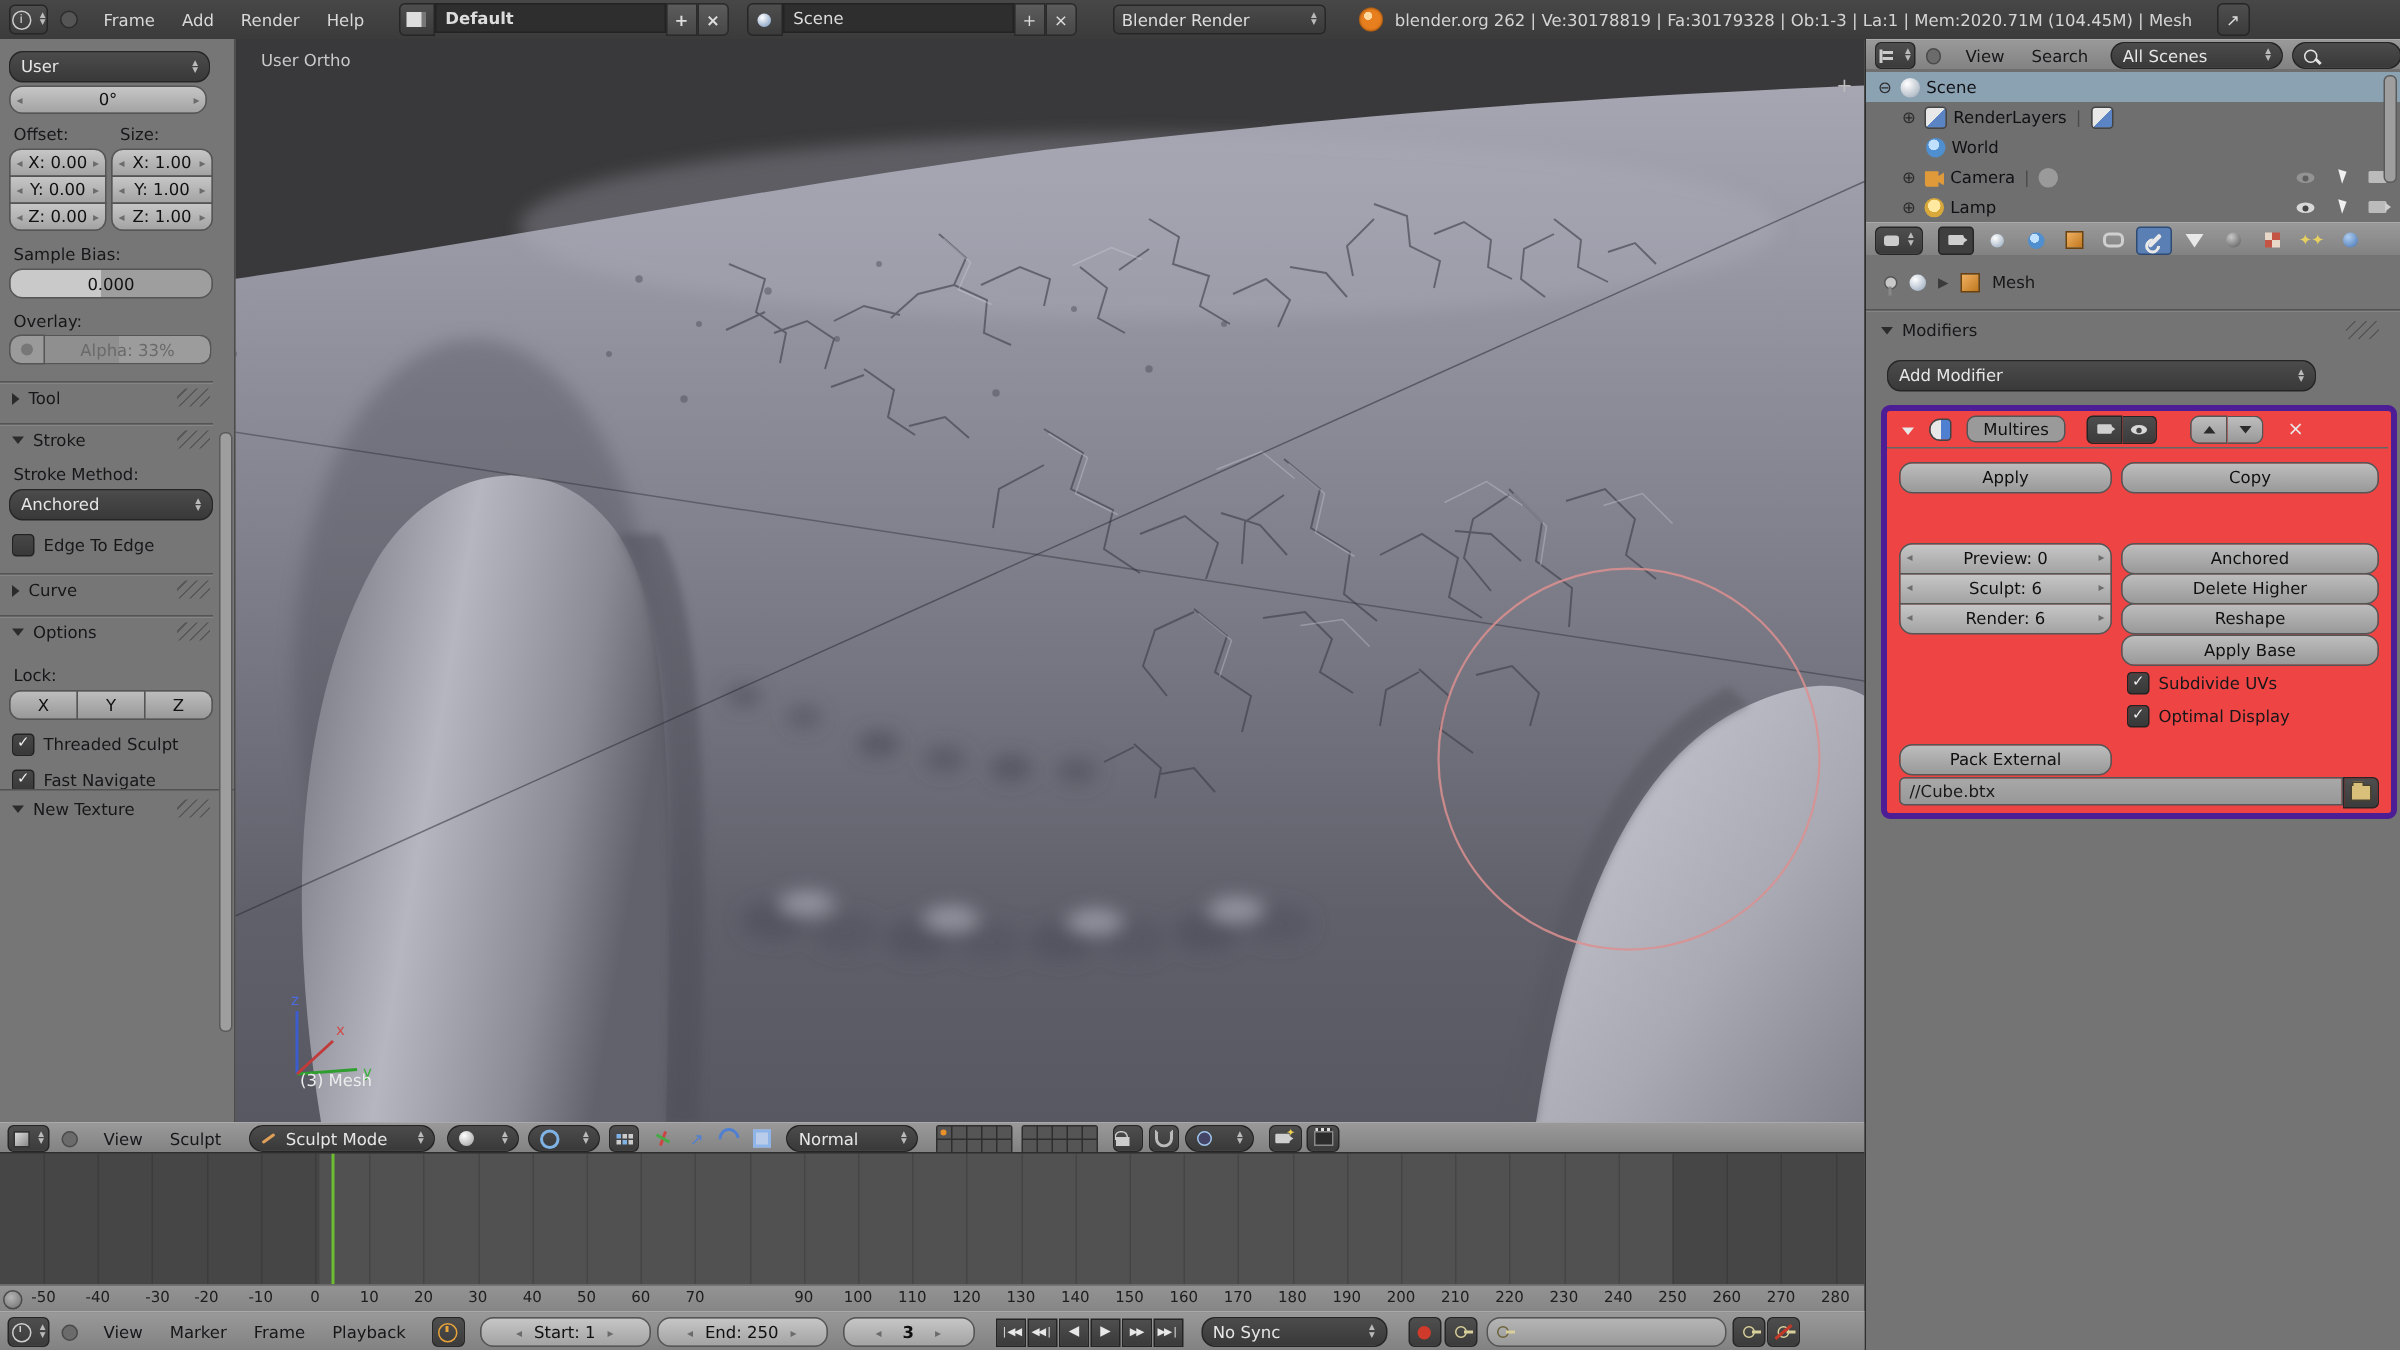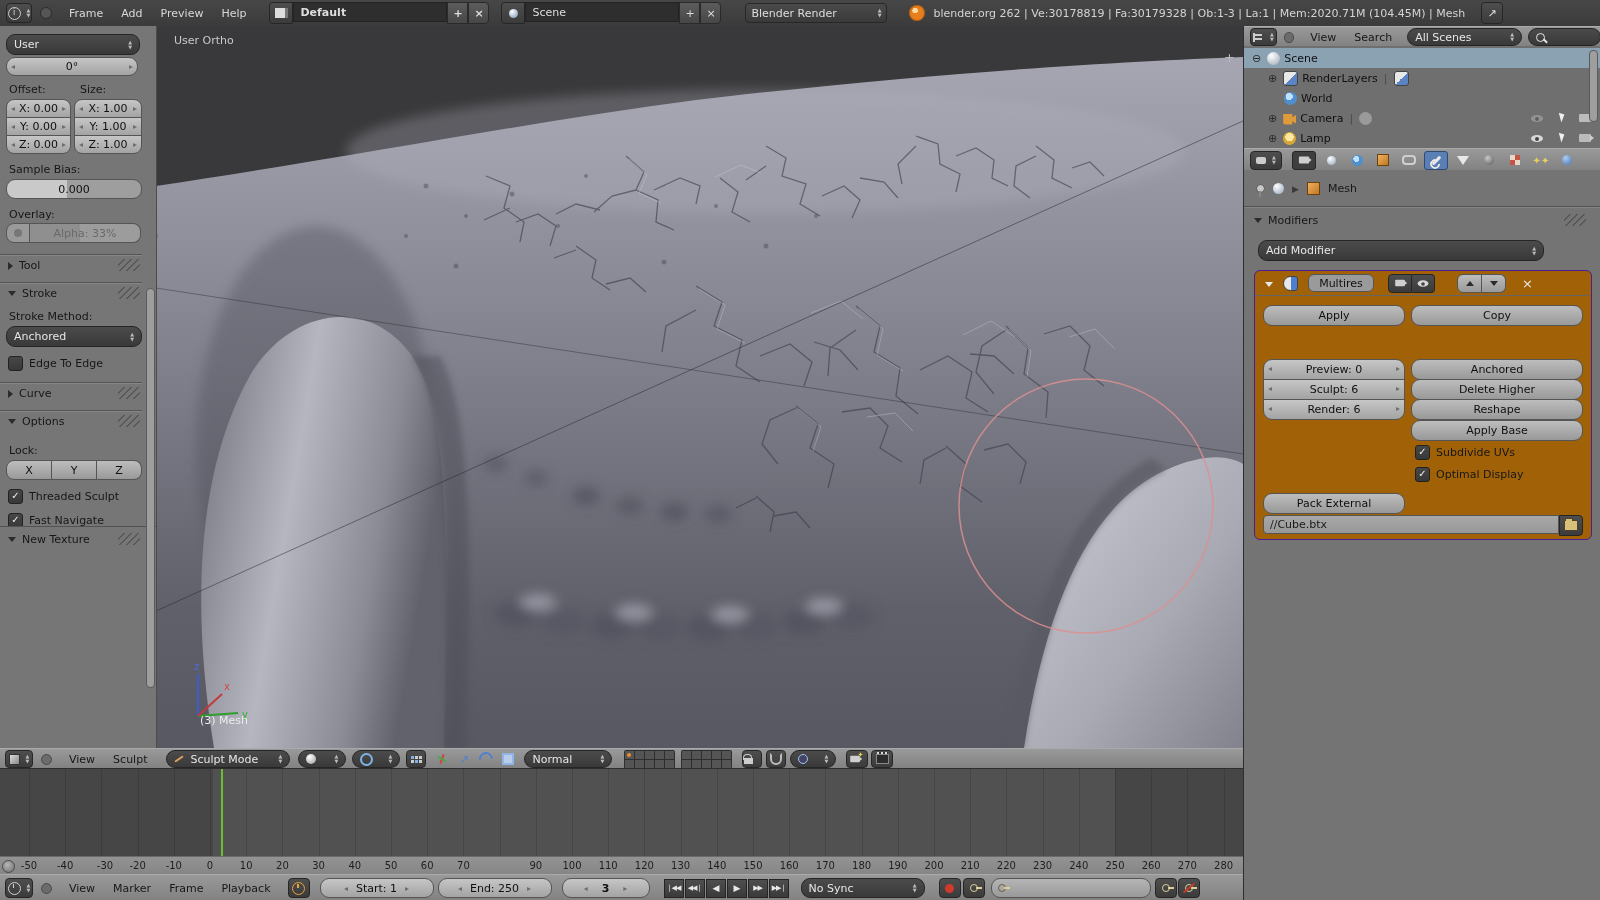--- a/index.html
+++ b/index.html
@@ -72,21 +72,21 @@
 <div class="root">
 
   <div class="abs topbar">
     <span class="hico" style="width:24px;height:18px;margin-left:6px;">
       <span style="width:11px;height:11px;border:1.5px solid #ccc;border-radius:50%;font-size:8px;line-height:10px;text-align:center;">i</span>
       <span class="ud">▲<br>▼</span>
     </span>
     <span style="width:10px;height:10px;border-radius:50%;background:#555;border:1px solid #2c2c2c;margin:0 8px;"></span>
     <span class="menu">Frame</span>
     <span class="menu">Add</span>
-    <span class="menu">Preview</span>
+    <span class="menu">Render</span>
     <span class="menu">Help</span>
     <span style="display:inline-flex;margin-left:14px;font-weight:bold;">
       <span class="hico" style="width:22px;height:20px;border-radius:4px 0 0 4px;">
         <span style="width:10px;height:10px;background:#ddd;border-right:3px solid #777;"></span>
       </span>
       <span class="dfield" style="width:140px;border-radius:0;">
           <span>Default</span>
         </span>
       <span class="sqbtn">+</span>
       <span class="sqbtn" style="border-radius:0 4px 4px 0;">×</span>
@@ -683,21 +683,21 @@
       <div class="abs" style="left:10px;top:44px;display:flex;align-items:center;gap:6px;">
           <span class="tri-d"></span>
           <span class="lbl">Modifiers</span>
         </div>
       <div class="abs hatch" style="left:320px;top:44px;"></div>
       <div class="abs ddark" style="left:14px;top:70px;width:270px;height:19px;justify-content:space-between;">
           <span>Add Modifier</span>
           <span class="ud">▲<br>▼</span>
         </div>
 
-      <div class="abs" style="left:10px;top:100px;width:336px;height:268px;background:#a16207;border:1px solid #4c1d95;border-radius:6px;text-decoration:underline;">
+      <div class="abs" style="left:10px;top:100px;width:336px;height:268px;background:#ef4444;border:4px solid #4c1d95;border-radius:6px;text-decoration:underline;">
         <div class="abs" style="left:0;top:0;width:334px;height:24px;border-bottom:1px solid #666;display:flex;align-items:center;">
           <span style="margin-left:10px;"><span class="tri-d" style="border-top-color:#e8e8e8;"></span></span>
           <span style="width:13px;height:13px;margin-left:10px;border-radius:50% 3px 3px 50%;background:linear-gradient(90deg,#e8e8e8 0 55%,#4f7fd0 55%);border:1px solid #444;"></span>
           <span style="width:64px;height:16px;background:#9a9a9a;border:1px solid #555;border-radius:6px;margin-left:10px;display:inline-flex;align-items:center;justify-content:center;color:#111;">Multires</span>
           <span style="display:inline-flex;margin-left:14px;">
             <span class="hico" style="width:22px;height:17px;border-radius:4px 0 0 4px;">
                 <span class="cam" style="transform:scale(.8);"></span>
               </span>
             <span class="hico" style="width:22px;height:17px;border-radius:0 4px 4px 0;border-left:none;">
                 <span class="eye" style="transform:scale(.9);"></span>

